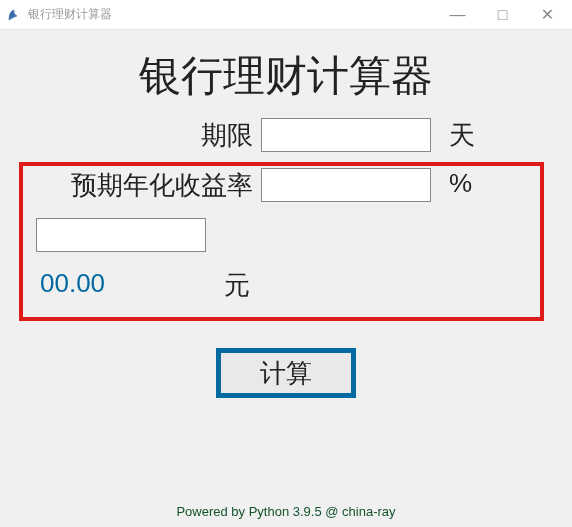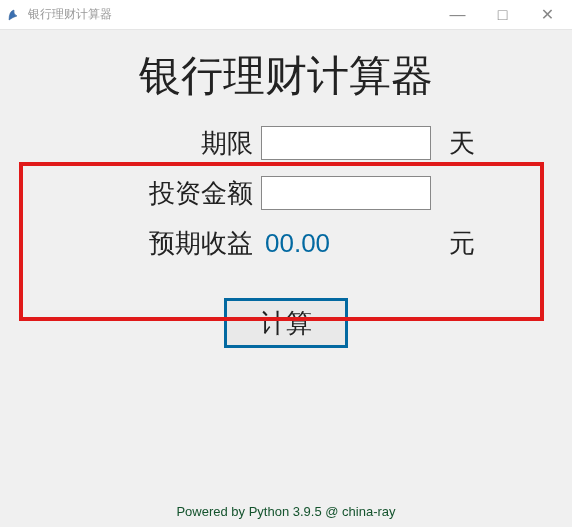--- a/index.html
+++ b/index.html
@@ -53,21 +53,20 @@
       width: 525px; height: 159px;
       border: 4px solid #e01919;
       pointer-events: none;
     }
     .form-area {
       width: 100%;
       padding: 0 36px;
     }
     .row {
       display: flex;
-      align-items: center;
       height: 50px;
     }
     .label {
       width: 225px;
       text-align: right;
       font-size: 26px;
       color: #222;
       padding-right: 8px;
     }
     .field {
@@ -90,24 +89,24 @@
       color: #222;
       padding-left: 18px;
     }
     .btn-row {
       display: flex;
       justify-content: center;
       gap: 60px;
       margin-top: 30px;
     }
     .btn {
-      width: 124px;
+      width: 140px;
       height: 50px;
       background: #e9e9e9;
-      border: 3px solid #0369a1;
+      border: 5px solid #0369a1;
       font-size: 26px;
       font-family: inherit;
       color: #222;
       cursor: pointer;
     }
     .footer {
       position: absolute;
       bottom: 8px;
       width: 100%;
       text-align: center;
@@ -137,25 +136,28 @@
 
   <div class="highlight-box"></div>
 
   <div class="form-area">
     <div class="row">
       <div class="label">期限</div>
       <input class="field" type="text" value="" style="">
       <div class="unit">天</div>
     </div>
     <div class="row">
-      <div class="label">投资金额</div>
+      <div class="label">预期年化收益率</div>
+      <input class="field" type="text" value="" style="">
+      <div class="unit">%</div>
+    </div>
+    <div class="row">
       <input class="field" type="text" value="" style="">
     </div>
     <div class="row">
-      <div class="label">预期收益</div>
       <div class="value">00.00</div>
       <div class="unit">元</div>
     </div>
   </div>
 
   <div class="btn-row">
     <button class="btn">计算</button>
   </div>
 
   <div class="footer">Powered by Python 3.9.5 @ china-ray</div>

